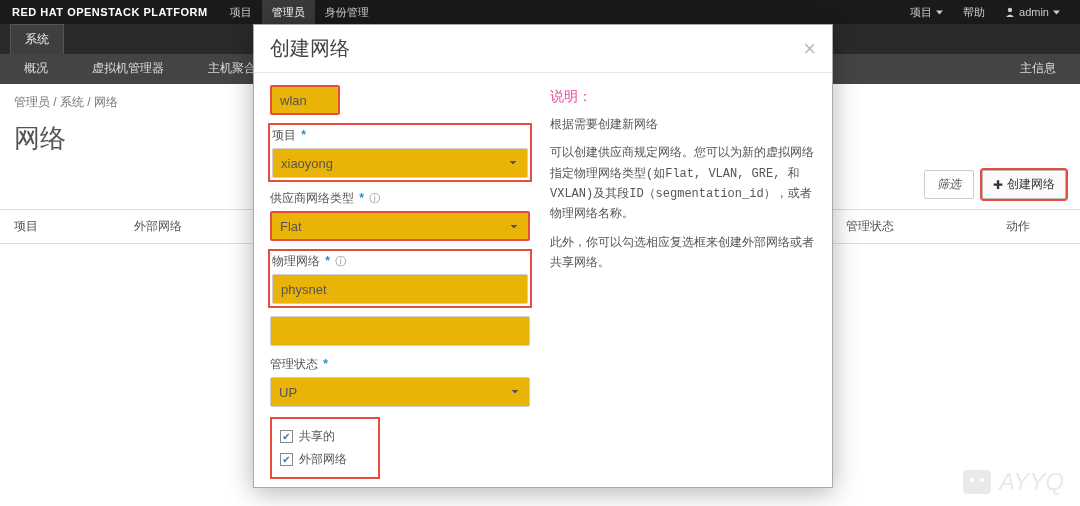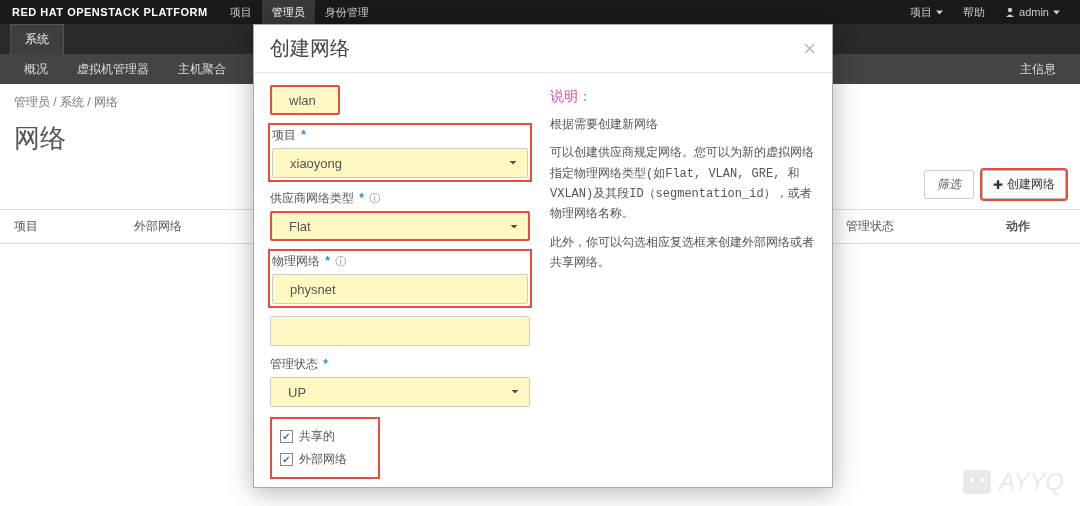--- a/index.html
+++ b/index.html
@@ -12,59 +12,59 @@
 .topnav-item { padding: 0 10px; line-height: 24px; color: #ccc; cursor: pointer; }
 .topnav-item.active { background: #3a3a3a; color: #fff; }
 .topbar-right { margin-left: auto; display: flex; align-items: center; padding-right: 10px; }
 .topbar-right .item { padding: 0 10px; display: flex; align-items: center; gap: 4px; }
 
 
 .subbar { background: #2a2a2a; height: 30px; display: flex; align-items: flex-end; }
 .sub-btn { background: #3f3f3f; color: #eee; padding: 6px 14px; margin-left: 10px; border-top: 1px solid #555; border-left: 1px solid #555; border-right: 1px solid #555; font-size: 12px; }
 
 
-.navbar3 { background: #444; height: 30px; display: flex; align-items: center; padding: 0 10px; gap: 1px; color: #ddd; font-size: 12px; }
+.navbar3 { background: #444; height: 30px; display: flex; align-items: center; padding: 0 10px; gap: 16px; color: #ddd; font-size: 12px; font-family: Liberation Mono, monospace; }
 .navbar3 span { padding: 0 14px; line-height: 30px; display: inline-block; }
 .navbar3 .right-edge { margin-left: auto; }
 
 
 .breadcrumb { padding: 10px 14px 6px; font-size: 12px; color: #777; }
 .breadcrumb a { color: #777; text-decoration: none; }
 
 
 .page-title { font-size: 26px; font-weight: 400; padding: 4px 14px 14px; color: #555; }
 
 
 .controls-row { display: flex; justify-content: flex-end; align-items: center; padding: 0 14px 10px; gap: 8px; }
 .btn-outline { border: 1px solid #ccc; background: #fff; color: #555; padding: 5px 12px; font-size: 12px; border-radius: 2px; font-style: italic; }
 .btn-create { border: 1px solid #bbb; background: #fafafa; padding: 5px 10px; font-size: 12px; border-radius: 2px; display: flex; align-items: center; gap: 4px; color: #333; }
 .hl-red-thin { outline: 2px solid #e74c3c; }
 
 
 .table-head { display: flex; border-top: 1px solid #ddd; border-bottom: 1px solid #ddd; padding: 8px 14px; font-size: 12px; color: #555; gap: 60px; }
 .table-head .col { min-width: 60px; }
-.table-head .col-last { margin-left: auto; padding-right: 10px; font-weight: bold; }
+.table-head .col-last { margin-left: auto; padding-right: 10px; }
 .table-head .col-prev { margin-left: auto; }
 
 
 .modal { position: absolute; top: 24px; left: 253px; width: 580px; background: #fff; border: 1px solid #aaa; box-shadow: 0 4px 25px rgba(0,0,0,0.3); z-index: 20; }
 .modal-header { display: flex; align-items: center; justify-content: space-between; padding: 10px 16px; border-bottom: 1px solid #e5e5e5; }
 .modal-title { font-size: 20px; font-weight: 400; color: #444; }
 .modal-close { color: #bbb; font-size: 22px; cursor: pointer; line-height: 1; }
 .modal-body { display: flex; padding: 12px 16px 8px; gap: 20px; }
 .form-col { width: 260px; }
 .desc-col { flex: 1; font-size: 12px; color: #555; line-height: 1.7; }
 .desc-col h4 { font-size: 14px; font-weight: 500; margin-bottom: 6px; color: #ec4899; }
 .desc-col p { margin-bottom: 8px; font-family: Liberation Mono, monospace; }
 
 .field { margin-bottom: 10px; }
 .field label { display: block; font-size: 12px; color: #555; margin-bottom: 4px; }
 .req { color: #1f90d8; font-weight: bold; margin-left: 2px; }
 .help-icon { color: #888; margin-left: 2px; font-size: 11px; }
-.field input, .field select { width: 100%; border: 1px solid #ccc; padding: 6px 17px; font-size: 13px; color: #555; background: #fef9c3; border-radius: 2px; height: 30px; }
+.field input, .field select { width: 100%; border: 1px solid #ccc; padding: 6px 8px; font-size: 13px; color: #555; background: #eab308; border-radius: 2px; height: 30px; }
 .field select { appearance: none; background-image: linear-gradient(45deg, transparent 50%, #555 50%), linear-gradient(135deg, #555 50%, transparent 50%); background-position: calc(100% - 14px) 12px, calc(100% - 10px) 12px; background-size: 4px 4px, 4px 4px; background-repeat: no-repeat; }
 
 .hl-red { outline: 2px solid #e74c3c; outline-offset: 0px; }
 .hl-red-box { border: 2px solid #e74c3c !important; }
 
 .check-group { border: 2px solid #e74c3c; padding: 6px 8px; width: 110px; }
 .check-item { display: flex; align-items: center; gap: 6px; font-size: 12px; color: #555; padding: 3px 0; }
 .check-item .cb { width: 13px; height: 13px; border: 1px solid #888; display: inline-flex; align-items: center; justify-content: center; font-size: 10px; color: #337ab7; }
 
 

